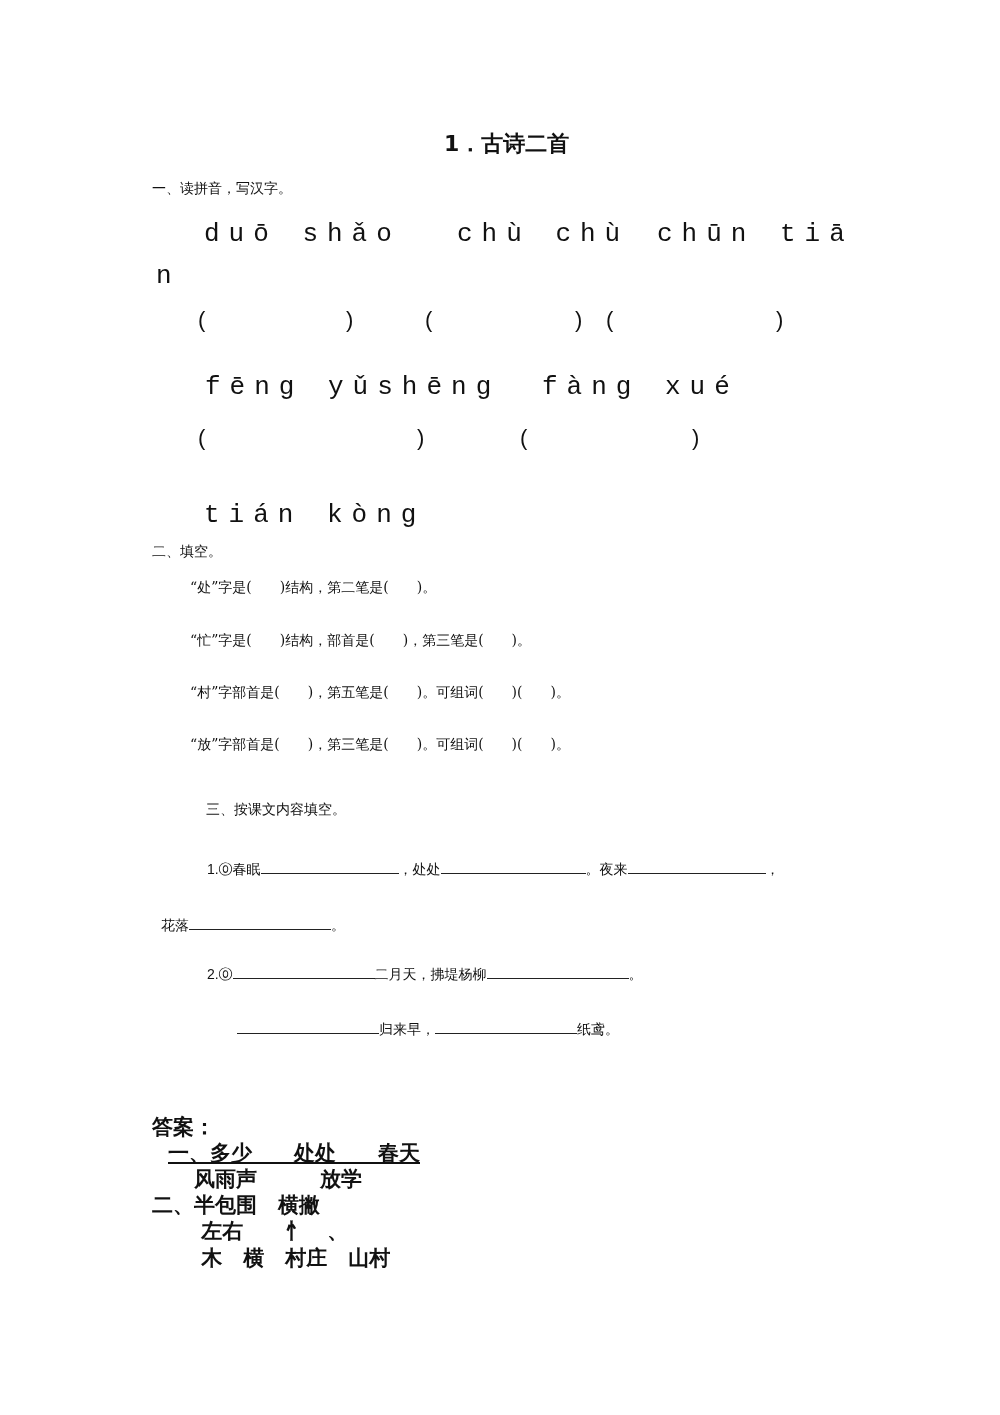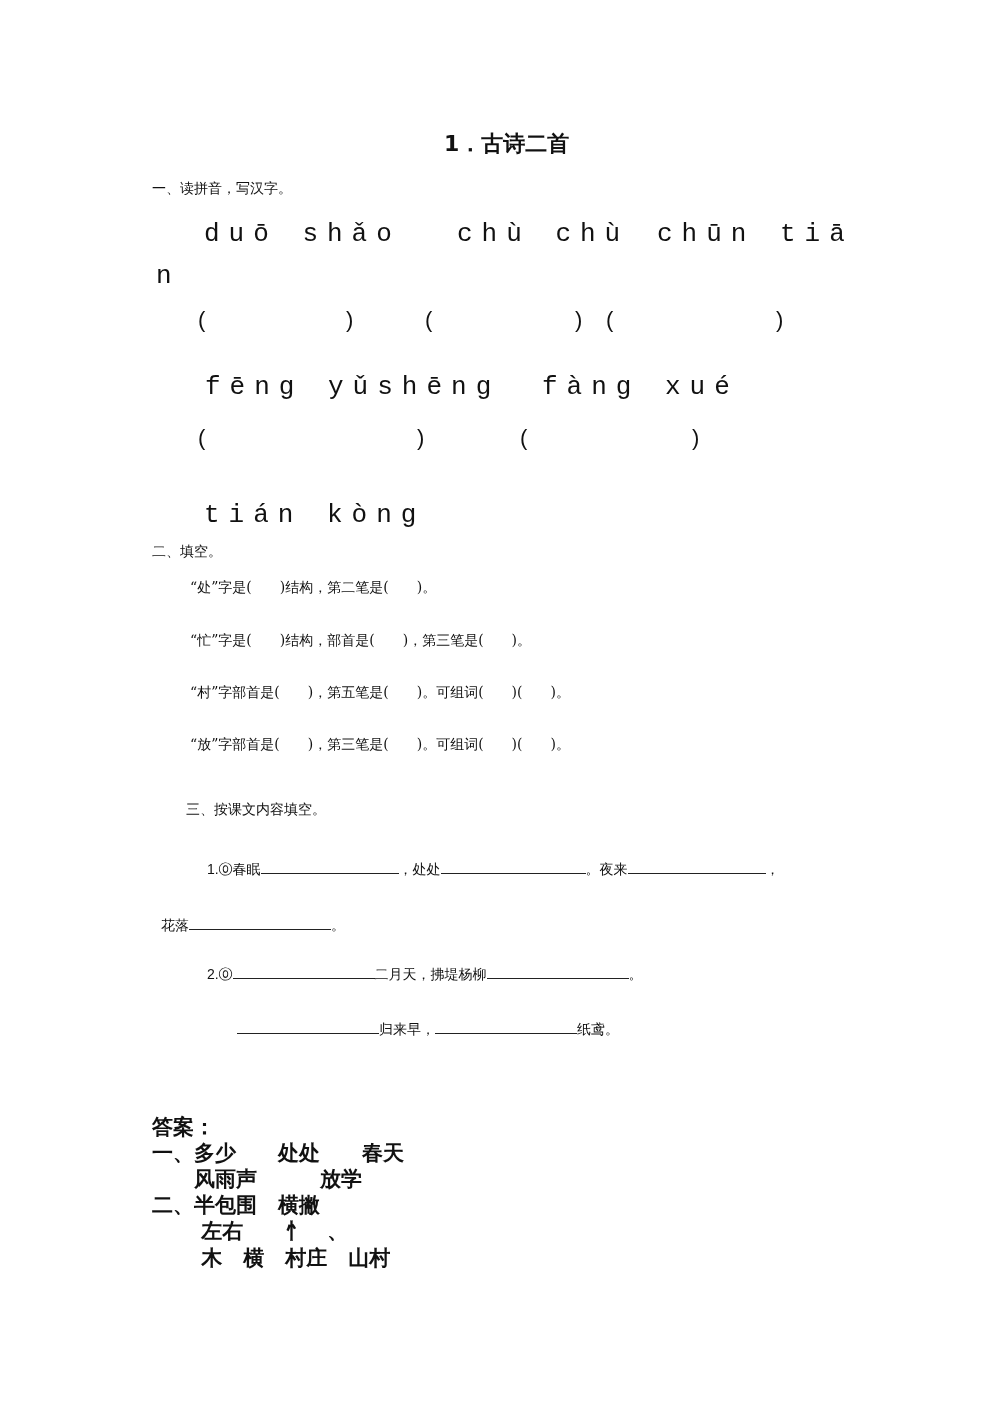--- a/index.html
+++ b/index.html
@@ -42,34 +42,34 @@
 <div class="abs paren" style="left:692px; top:427px;">)</div>
 
 <div class="abs py" style="left:204px; top:502px;">tián kòng</div>
 
 <div class="abs cn" style="left:152px; top:544px;">二、填空。</div>
 <div class="abs cn" style="left:190px; top:580px;">“处”字是(　　)结构，第二笔是(　　)。</div>
 <div class="abs cn" style="left:190px; top:633px;">“忙”字是(　　)结构，部首是(　　)，第三笔是(　　)。</div>
 <div class="abs cn" style="left:190px; top:685px;">“村”字部首是(　　)，第五笔是(　　)。可组词(　　)(　　)。</div>
 <div class="abs cn" style="left:190px; top:737px;">“放”字部首是(　　)，第三笔是(　　)。可组词(　　)(　　)。</div>
 
-<div class="abs cn" style="left:186px; top:802px;text-align:right;">三、按课文内容填空。</div>
+<div class="abs cn" style="left:206px; top:802px;text-align:right;">三、按课文内容填空。</div>
 
 <div class="abs cn" style="left:198px; top:841px;">
   <span class="num">1.⓪</span><span>春眠</span><span class="blank" style="width:138px;"></span><span>，处处</span><span class="blank" style="width:145px;"></span><span>。夜来</span><span class="blank" style="width:138px;"></span><span>，</span>
 </div>
 <div class="abs cn" style="left:152px; top:897px;">
   <span>花落</span><span class="blank" style="width:142px;"></span><span>。</span>
 </div>
 
 <div class="abs cn" style="left:198px; top:946px;text-align:right;">
   <span class="num">2.⓪</span><span class="blank" style="width:142px;"></span><span>二月天，拂堤杨柳</span><span class="blank" style="width:142px;"></span><span>。</span>
 </div>
 <div class="abs cn" style="left:228px; top:1001px;">
   <span class="blank" style="width:142px;"></span><span>归来早，</span><span class="blank" style="width:142px;"></span><span>纸鸢。</span>
 </div>
 
 <div class="abs ans" style="left:152px; top:1117px;">答案：</div>
-<div class="abs ans" style="left:152px; top:1143px;">一、多少　　处处　　春天</div>
+<div class="abs ans" style="left:168px; top:1143px;text-decoration:underline;">一、多少　　处处　　春天</div>
 <div class="abs ans" style="left:152px; top:1169px;">　　风雨声　　　放学</div>
 <div class="abs ans" style="left:152px; top:1195px;">二、半包围　横撇</div>
 <div class="abs ans" style="left:152px; top:1221px;text-align:center;">　　 左右　　忄　、</div>
 <div class="abs ans" style="left:152px; top:1248px;">　　 木　横　村庄　山村</div>
 
 </body></html>

